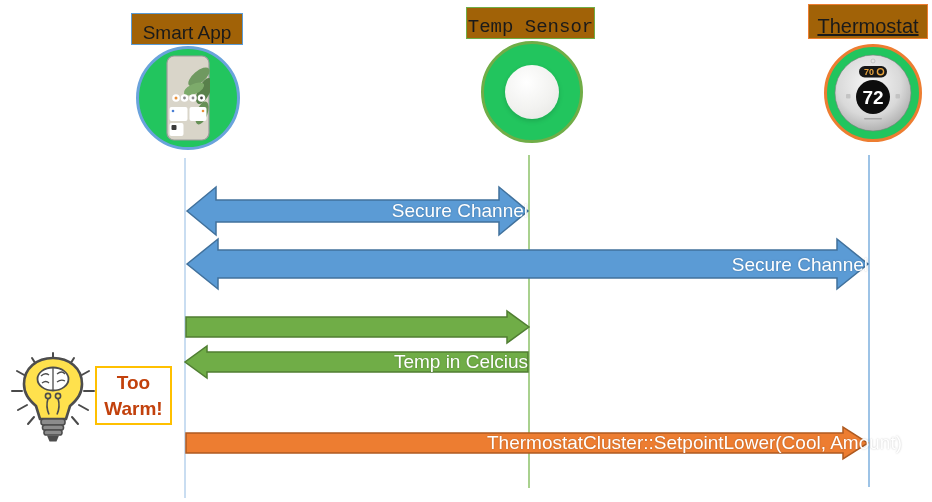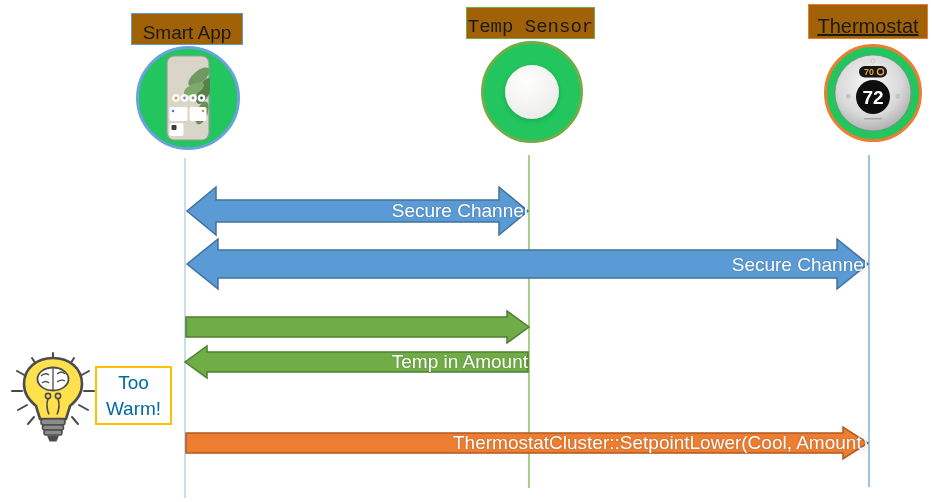--- a/index.html
+++ b/index.html
@@ -38,28 +38,28 @@
   .arrows{position:absolute;left:0;top:0;width:932px;height:502px;}
   
   .msg-label{
     position:absolute;color:#ffffff;text-align:right;font-size:19px;
     white-space:nowrap;text-shadow:0 0 2px rgba(0,0,0,0.25);
   }
   .lbl-1{left:187px;top:199px;width:341px;height:24px;line-height:24px;}
   .lbl-2{left:187px;top:252px;width:681px;height:25px;line-height:25px;}
   .lbl-3{left:186px;top:316px;width:343px;height:22px;line-height:22px;}
   .lbl-4{left:186px;top:351px;width:342px;height:22px;line-height:22px;}
-  .lbl-5{left:186px;top:432px;width:682px;height:22px;line-height:22px;}
+  .lbl-5{left:186px;top:432px;width:682px;height:22px;line-height:22px;padding-left:34px;}
   
   .note-box{
     position:absolute;left:95px;top:366px;width:77px;height:59px;
     border:2px solid #FFC000;background:#fff;
     display:flex;align-items:center;justify-content:center;
-    font-size:19px;line-height:1.35;text-align:center;color:#0369a1;
-    padding:0 2px;box-sizing:border-box;
+    font-size:19px;line-height:1.35;text-align:center;color:#c2410c;
+    padding:0 2px;box-sizing:border-box;font-weight:bold;
   }
   .bulb{position:absolute;left:6px;top:350px;}
 </style>
 </head>
 <body>
 
 <div class="stage">
 
   <div class="entity-box box-smart">
     <span>Smart App</span>
@@ -130,21 +130,21 @@
   <svg class="arrows" viewBox="0 0 932 502">
     <polygon stroke="#41719C" stroke-width="1.5" points="187,211 216,187 216,200 499,200 499,187 528,211 499,235 499,222 216,222 216,235" fill="#5B9BD5"></polygon>
     <polygon stroke="#41719C" stroke-width="1.5" points="187,264 218,239 218,250 837,250 837,239 868,264 837,289 837,278 218,278 218,289" fill="#5B9BD5"></polygon>
     <polygon stroke="#507E32" stroke-width="1.5" points="186,317 507,317 507,311 529,327 507,343 507,337 186,337" fill="#70AD47"></polygon>
     <polygon stroke="#507E32" stroke-width="1.5" points="528,352 207,352 207,346 185,362 207,378 207,372 528,372" fill="#70AD47"></polygon>
     <polygon stroke="#AE5A21" stroke-width="1.5" points="186,433 843,433 843,427 868,443 843,459 843,453 186,453" fill="#ED7D31"></polygon>
   </svg>
 
   <div class="msg-label lbl-1">Secure Channel</div>
   <div class="msg-label lbl-2">Secure Channel</div>
-  <div class="msg-label lbl-4">Temp in Amount</div>
+  <div class="msg-label lbl-4">Temp in Celcius</div>
   <div class="msg-label lbl-5">ThermostatCluster::SetpointLower(Cool, Amount)</div>
 
   <svg class="bulb" width="92" height="100" viewBox="0 0 92 98">
     <g stroke="#4a4a4a" stroke-width="2" stroke-linecap="round">
       <line x1="47" y1="2" x2="47" y2="11"></line>
       <line x1="26" y1="7" x2="31" y2="15"></line>
       <line x1="68" y1="7" x2="63" y2="15"></line>
       <line x1="11" y1="20" x2="20" y2="25"></line>
       <line x1="83" y1="20" x2="74" y2="25"></line>
       <line x1="6" y1="40" x2="16" y2="40"></line>

